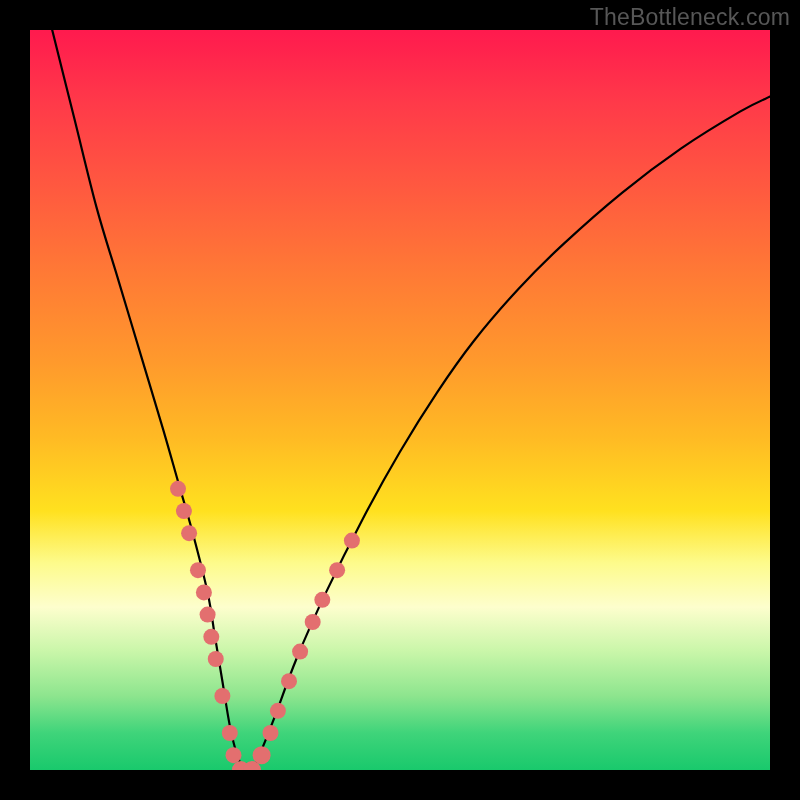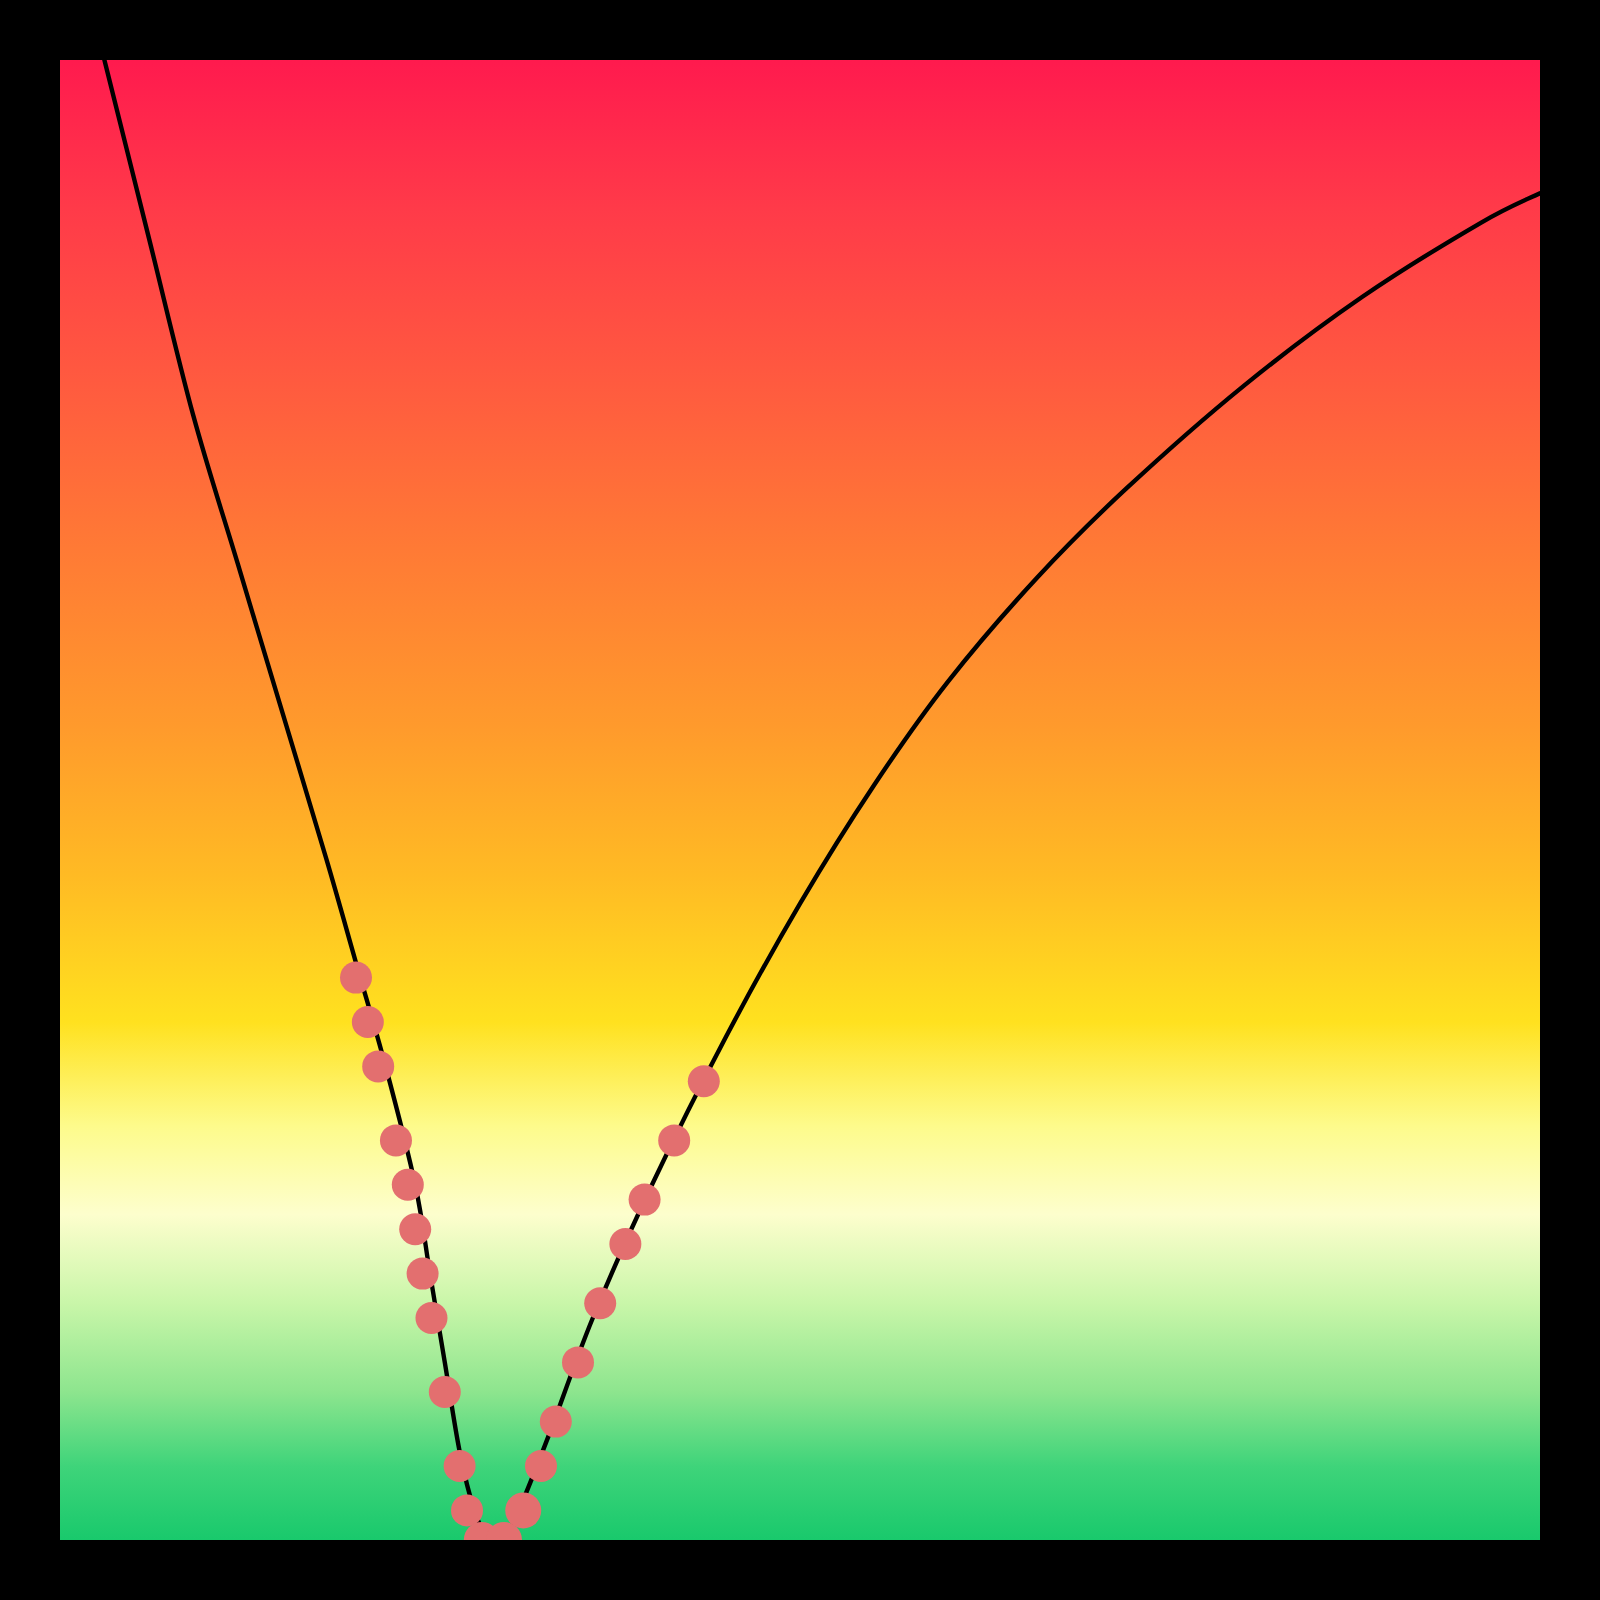--- a/index.html
+++ b/index.html
@@ -57,20 +57,21 @@
     top: 0;
     left: 0;
     width: 740px;
     height: 740px;
   }
 </style>
 </head>
 <body>
 
 <div class="frame">
+  <div class="watermark">TheBottleneck.com</div>
   <div class="plot-area">
     <svg class="curve" viewBox="0 0 740 740" preserveAspectRatio="none">
       <path id="curve-path" fill="none" stroke-width="2.2" stroke-linecap="round" stroke-linejoin="round" d="M 22.20 0.00 C 25.90 14.80, 37.00 59.20, 44.40 88.80 C 51.80 118.40, 59.20 150.47, 66.60 177.60 C 74.00 204.73, 81.40 226.93, 88.80 251.60 C 96.20 276.27, 103.60 300.93, 111.00 325.60 C 118.40 350.27, 127.03 378.63, 133.20 399.60 C 139.37 420.57, 143.07 434.13, 148.00 451.40 C 152.93 468.67, 157.87 484.70, 162.80 503.20 C 167.73 521.70, 173.90 545.13, 177.60 562.40 C 181.30 579.67, 182.53 592.00, 185.00 606.80 C 187.47 621.60, 189.93 636.40, 192.40 651.20 C 194.87 666.00, 197.33 683.27, 199.80 695.60 C 202.27 707.93, 204.73 717.80, 207.20 725.20 C 209.67 732.60, 212.13 737.53, 214.60 740.00 C 217.07 742.47, 219.53 742.47, 222.00 740.00 C 224.47 737.53, 225.70 733.83, 229.40 725.20 C 233.10 716.57, 238.03 704.23, 244.20 688.20 C 250.37 672.17, 257.77 649.97, 266.40 629.00 C 275.03 608.03, 284.90 585.83, 296.00 562.40 C 307.10 538.97, 320.67 511.83, 333.00 488.40 C 345.33 464.97, 357.67 442.77, 370.00 421.80 C 382.33 400.83, 394.67 381.10, 407.00 362.60 C 419.33 344.10, 430.43 328.07, 444.00 310.80 C 457.57 293.53, 473.60 275.03, 488.40 259.00 C 503.20 242.97, 515.53 230.63, 532.80 214.60 C 550.07 198.57, 572.27 178.83, 592.00 162.80 C 611.73 146.77, 631.47 131.97, 651.20 118.40 C 670.93 104.83, 695.60 90.03, 710.40 81.40 C 725.20 72.77, 735.07 69.07, 740.00 66.60" stroke="#000000"></path>
       <g id="markers-group">
           <circle cx="148.00" cy="458.80" r="8" fill="#e36f6f"></circle>
           <circle cx="153.92" cy="481.00" r="8" fill="#e36f6f"></circle>
           <circle cx="159.10" cy="503.20" r="8" fill="#e36f6f"></circle>
           <circle cx="167.98" cy="540.20" r="8" fill="#e36f6f"></circle>
           <circle cx="173.90" cy="562.40" r="8" fill="#e36f6f"></circle>
           <circle cx="177.60" cy="584.60" r="8" fill="#e36f6f"></circle>

